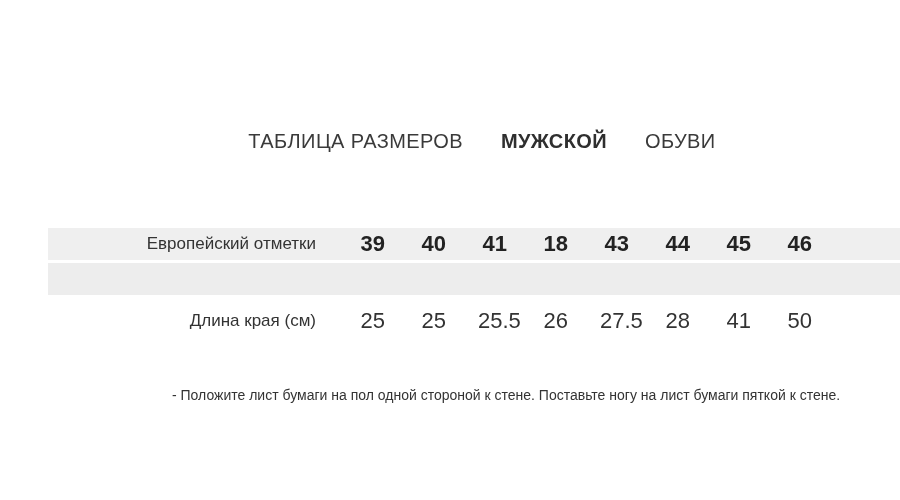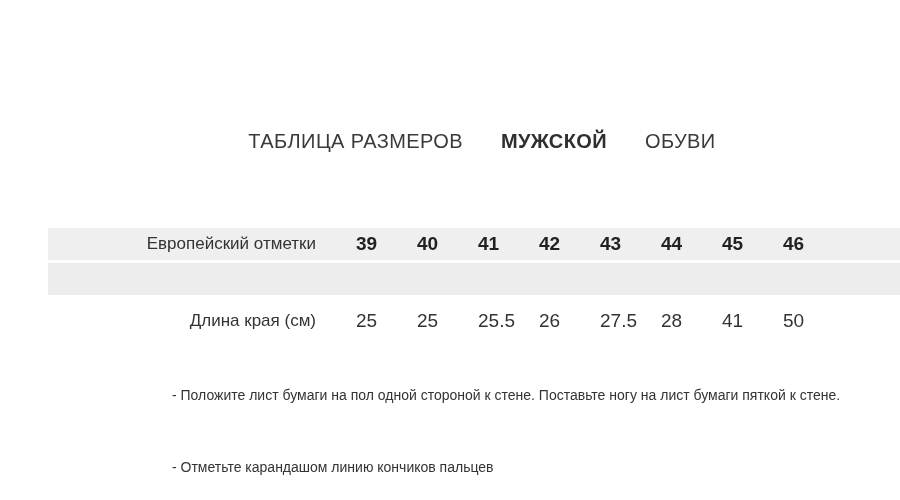--- a/index.html
+++ b/index.html
@@ -39,22 +39,22 @@
   .cell.label {
     width: 276px;
     padding-right: 24px;
     text-align: right;
     font-size: 17px;
     color: #333333;
     white-space: nowrap;
   }
   .cell.num {
     width: 61px;
-    text-align: left;
-    font-size: 19px;
+    text-align: right;
+    font-size: 22px;
     color: #333333;
   }
   .header-row .cell.num { font-weight: 700; color: #222222; }
   .divider {
     height: 3px;
     margin-top: 3px;
     background: #ededed;
   }
   .values-row { margin-top: 10px; background: #ffffff; }
 
@@ -77,21 +77,21 @@
 <div class="page">
 
   <h1 class="title"><span>ТАБЛИЦА РАЗМЕРОВ</span> <b>МУЖСКОЙ</b> <span>ОБУВИ</span></h1>
 
   <div class="size-table">
     <div class="row header-row">
       <div class="cell label">Европейский отметки</div>
       <div class="cell num">39</div>
       <div class="cell num">40</div>
       <div class="cell num">41</div>
-      <div class="cell num">42</div>
+      <div class="cell num">18</div>
       <div class="cell num">43</div>
       <div class="cell num">44</div>
       <div class="cell num">45</div>
       <div class="cell num">46</div>
     </div>
 
     <div class="divider"></div>
 
     <div class="row values-row">
       <div class="cell label">Длина края (см)</div>
@@ -101,16 +101,15 @@
       <div class="cell num">26</div>
       <div class="cell num">27.5</div>
       <div class="cell num">28</div>
       <div class="cell num">41</div>
       <div class="cell num">50</div>
     </div>
   </div>
 
   <div class="instructions">
     <p>- Положите лист бумаги на пол одной стороной к стене. Поставьте ногу на лист бумаги пяткой к стене.</p>
-    <p>- Отметьте карандашом линию кончиков пальцев</p>
   </div>
 
 </div>
 
 </body></html>

